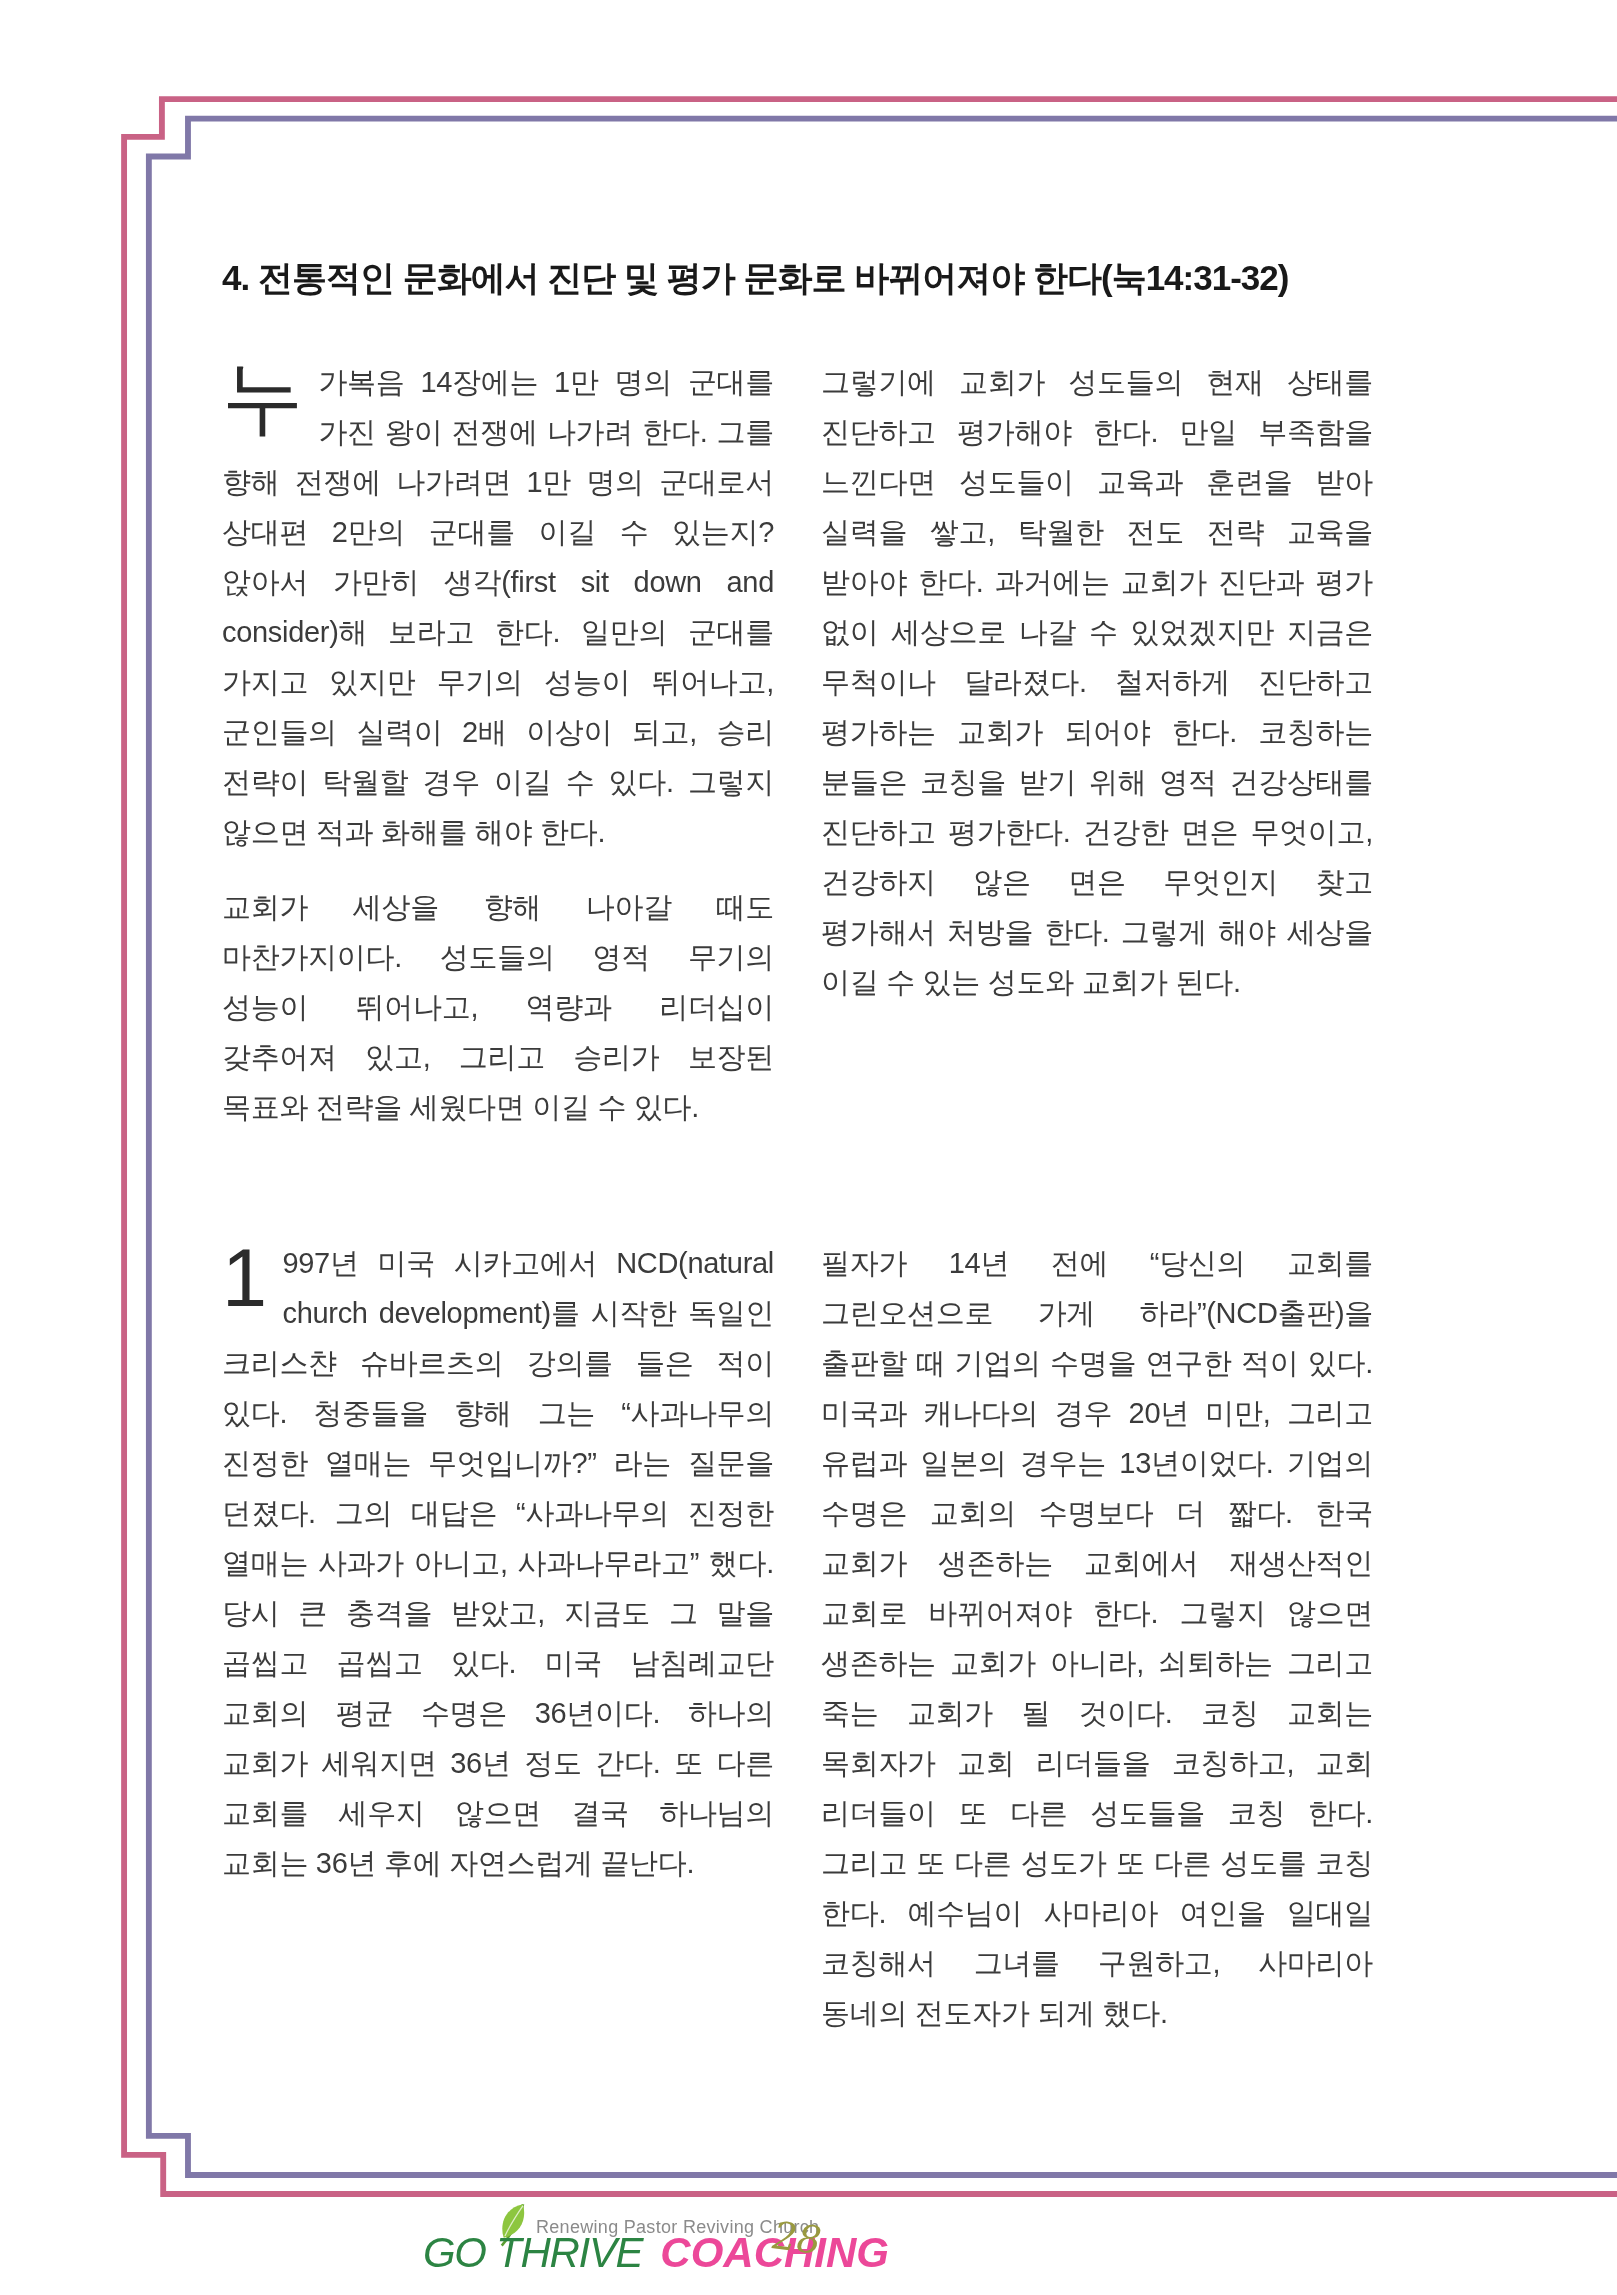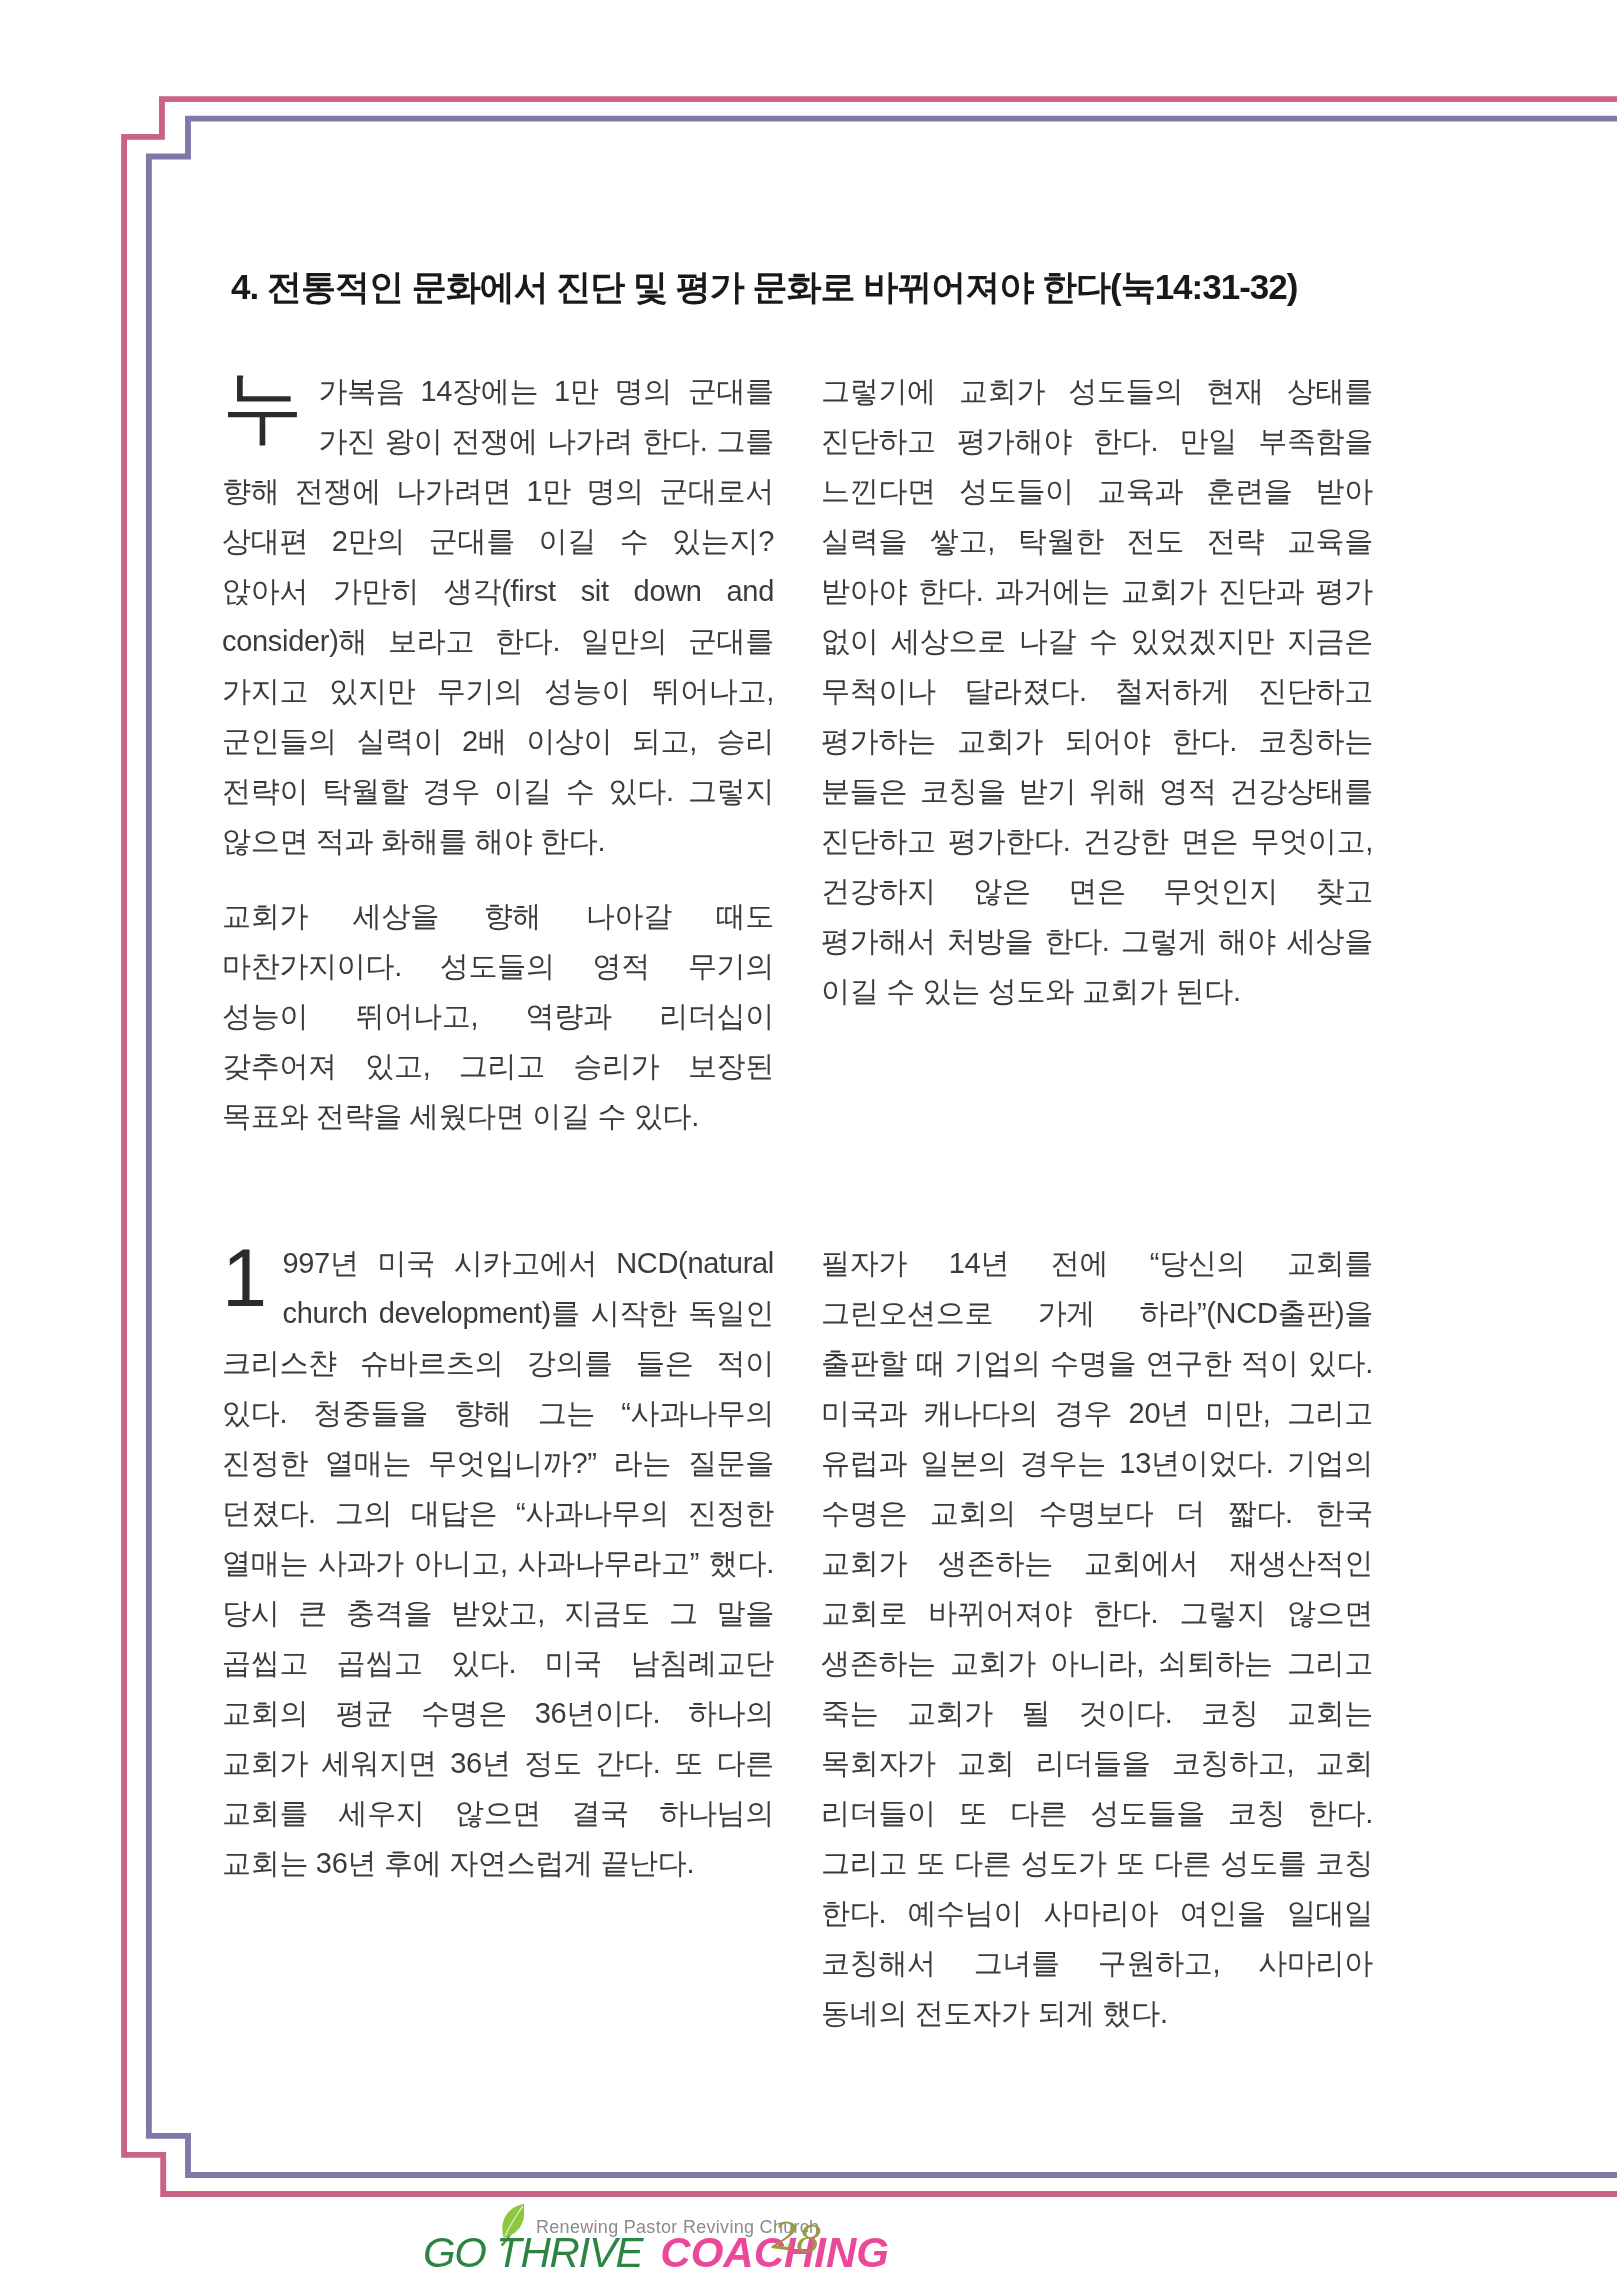--- a/index.html
+++ b/index.html
@@ -13,21 +13,21 @@
   
   .frame{position:absolute;left:0;top:0;width:1618px;height:2295px;}
   .border-pink{stroke:#c96285;stroke-width:9;fill:none;}
   .border-purple{stroke:#8078a8;stroke-width:9;fill:none;}
 
   
   .sec{position:absolute;left:222px;width:1152px;}
   .sec-4{top:258px;}
   .sec-5{top:1178px;}
   .sec h2{
-    margin:9px;
+    margin:0;
     font-size:35px;
     line-height:39px;
     font-weight:900;
     letter-spacing:-1px;
     color:#191919;
   }
   .cols{display:flex;gap:47px;margin-top:60px;}
   .col{width:552px;}
   .col p{
     margin:0 0 25px 0;

